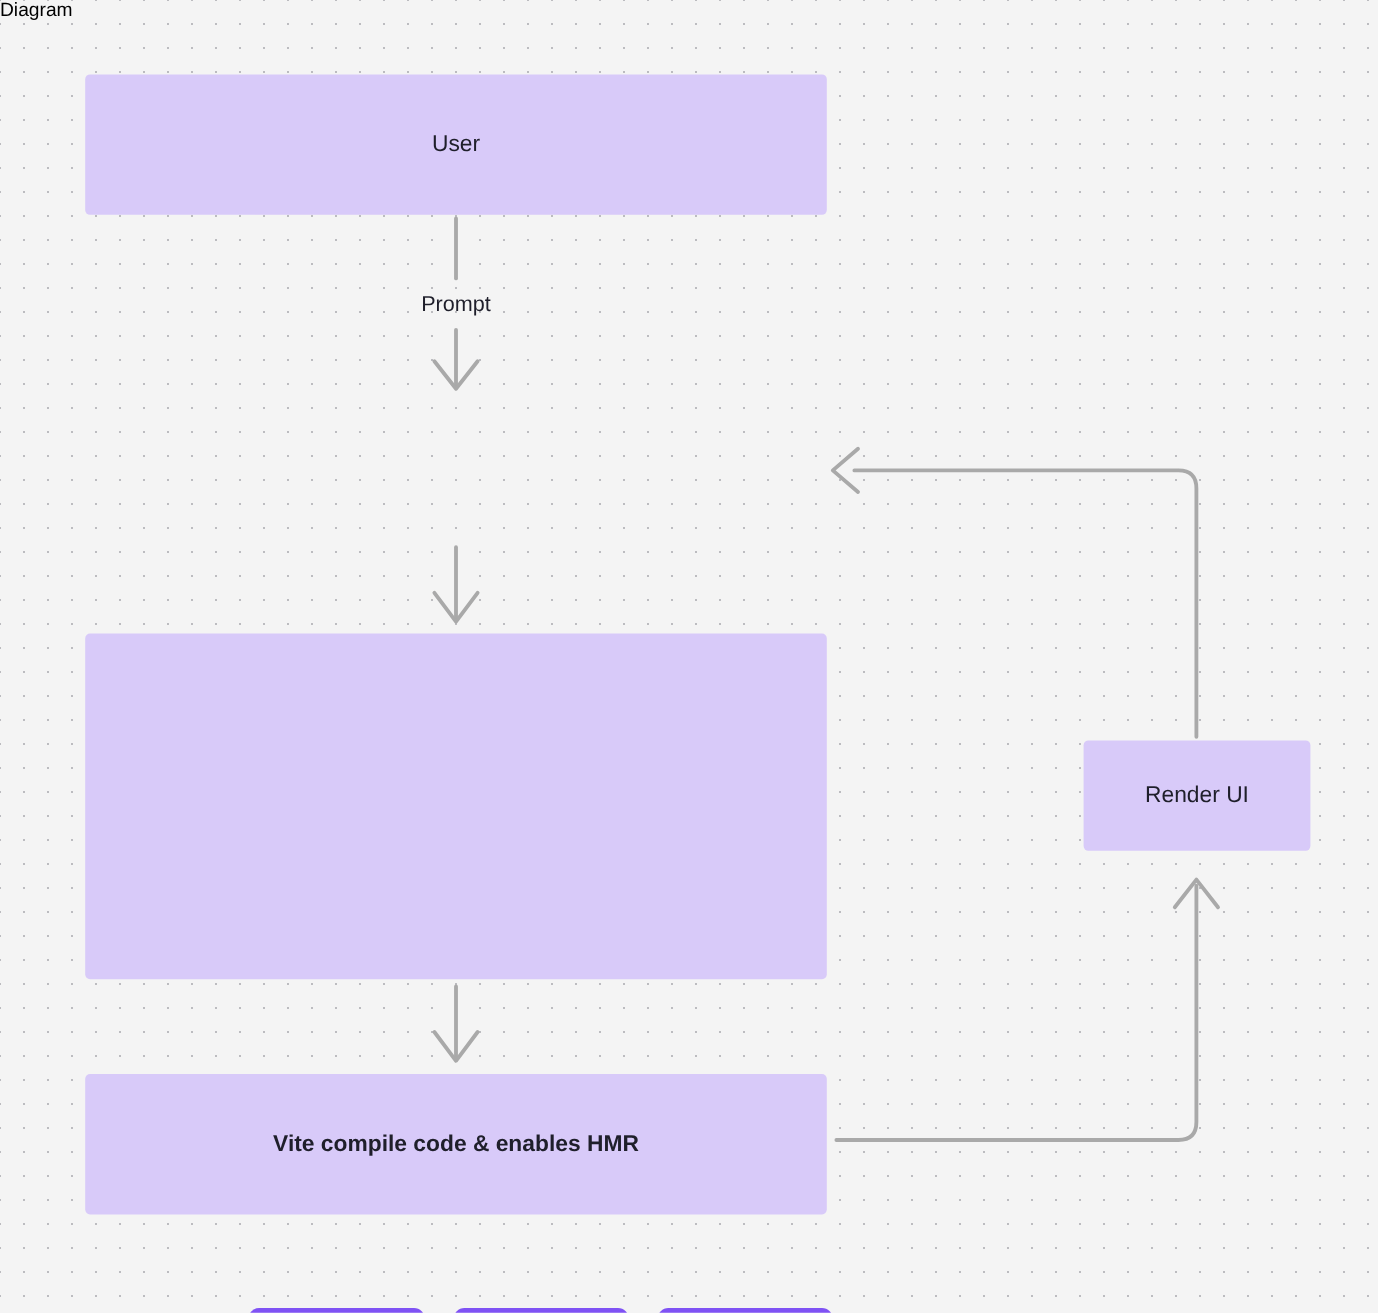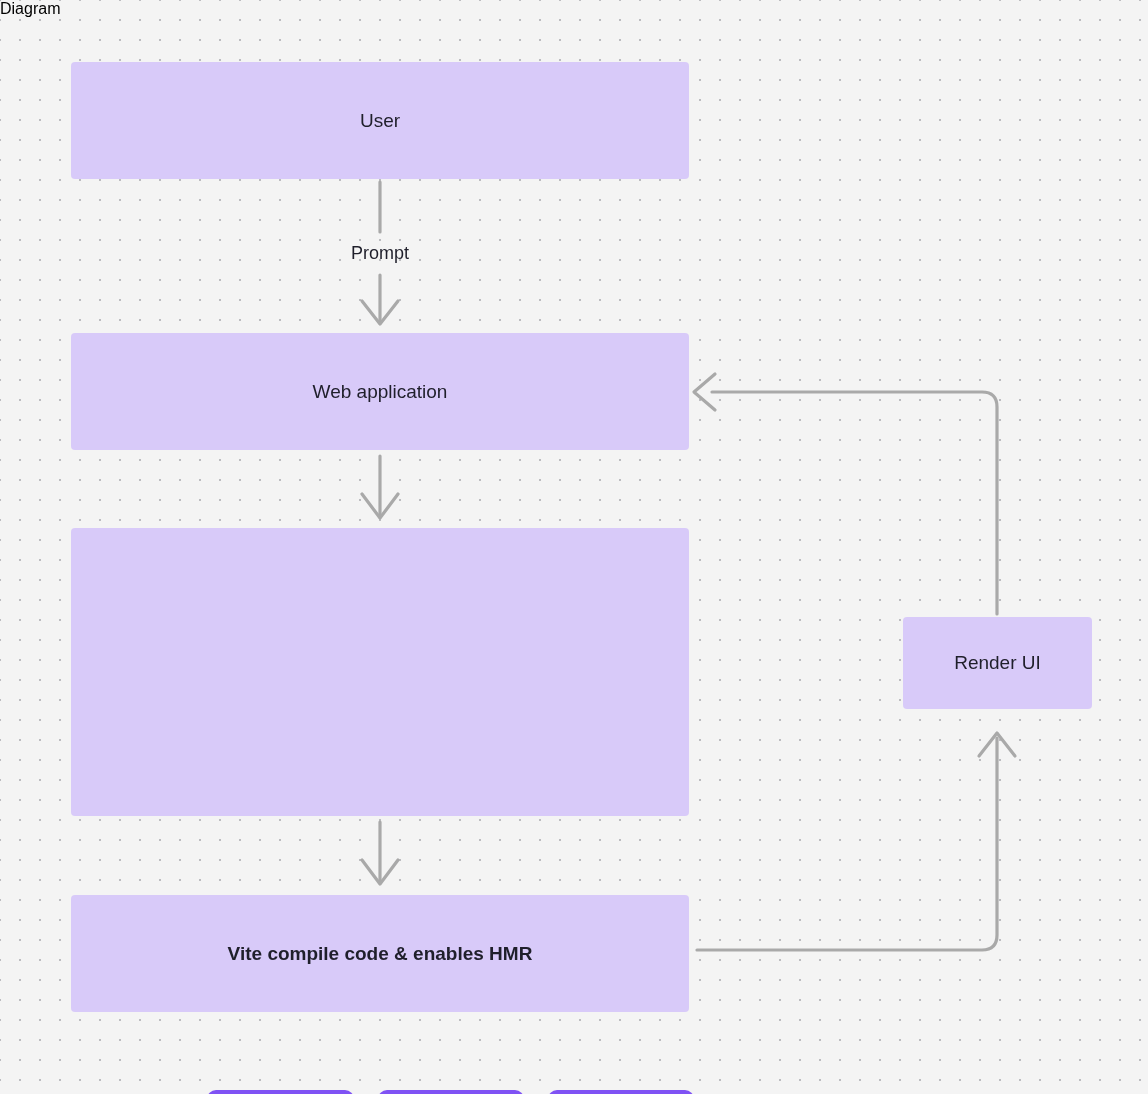--- a/index.html
+++ b/index.html
@@ -122,23 +122,20 @@
     <path d="M 997 614 L 997 407 Q 997 392 982 392 L 712 392"></path>
     <polyline points="715,374 694,392 715,410"></polyline>
   </svg>
 
   <div class="node node-outer" id="node-user">
     <span>User</span>
   </div>
 
   <div class="edge-label" id="label-prompt">Prompt</div>
 
-  <div class="node node-outer" id="node-webapp">
-    <span>Web application</span>
-  </div>
 
   <div class="node node-outer" id="node-react">
 
     <div class="node node-inner" id="inner-html">
       
     </div>
 
     <div class="node node-inner" id="inner-css">
       
     </div>

